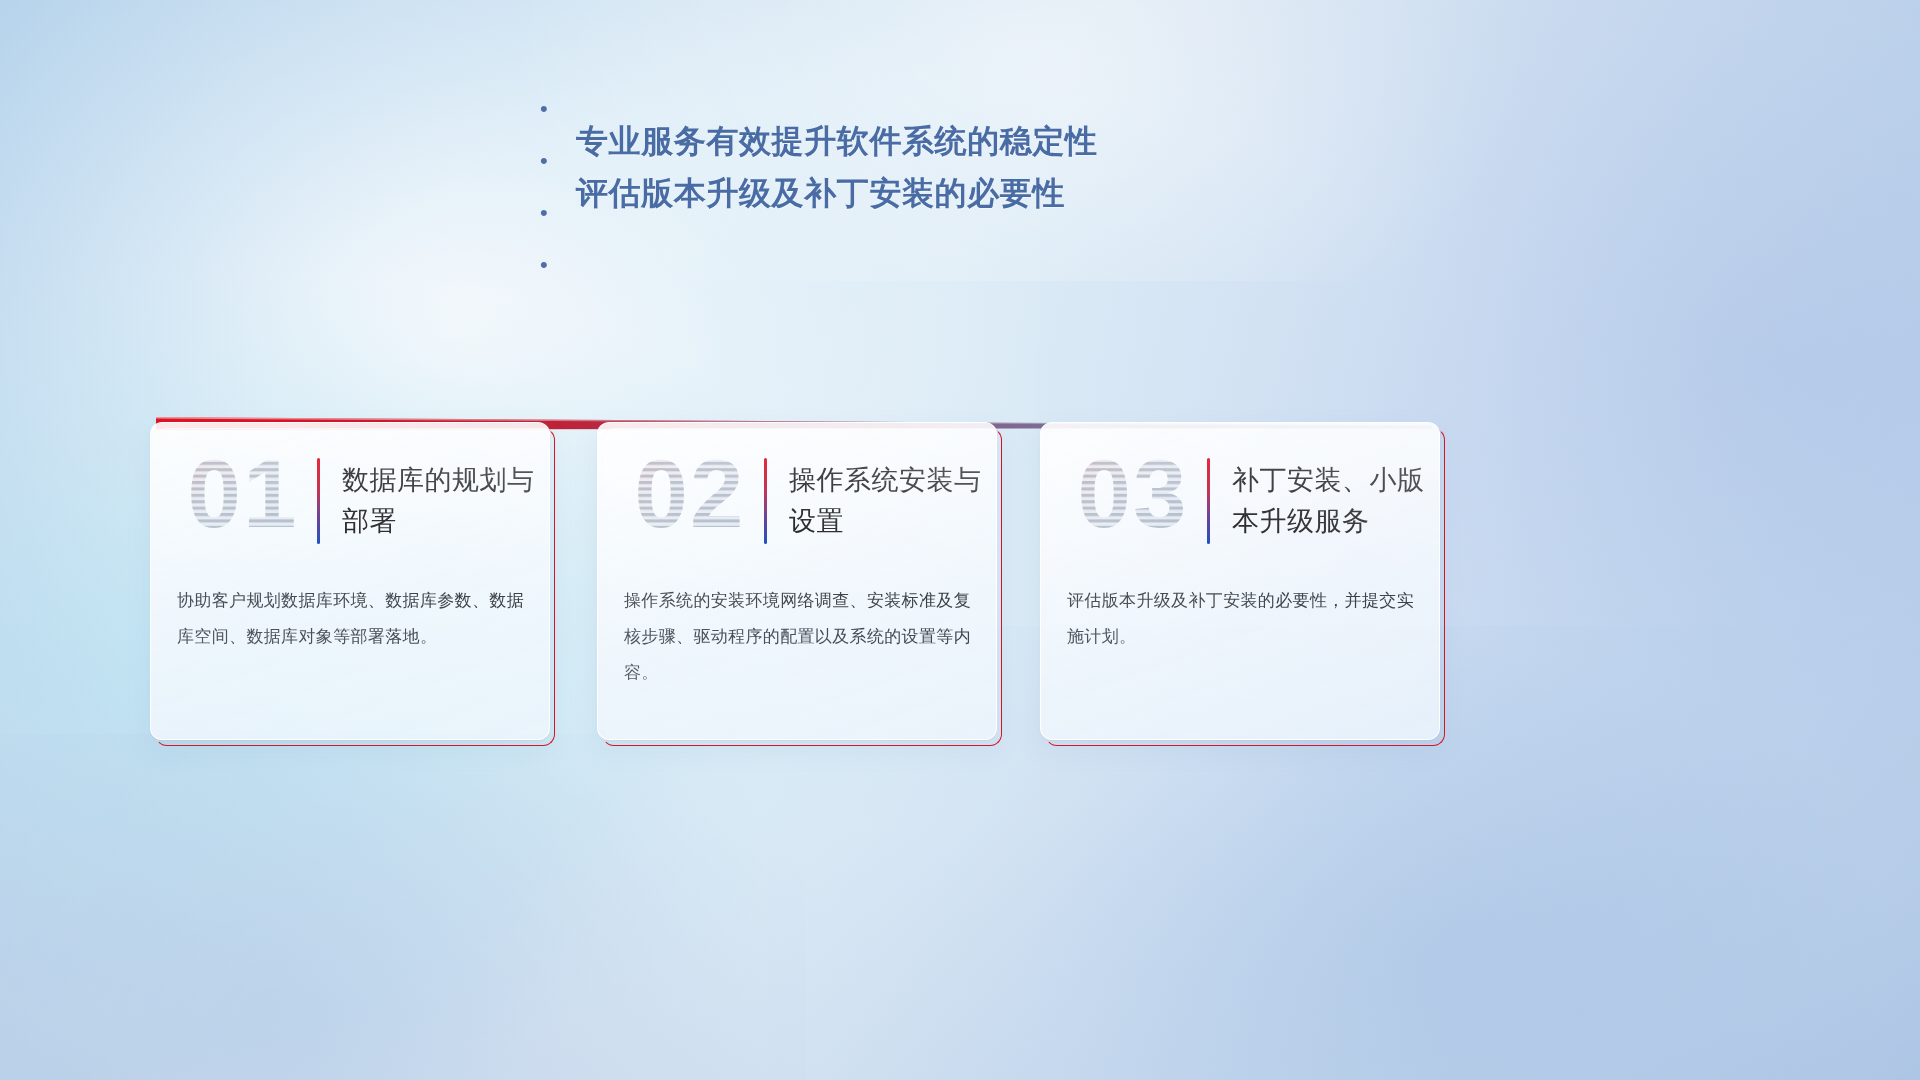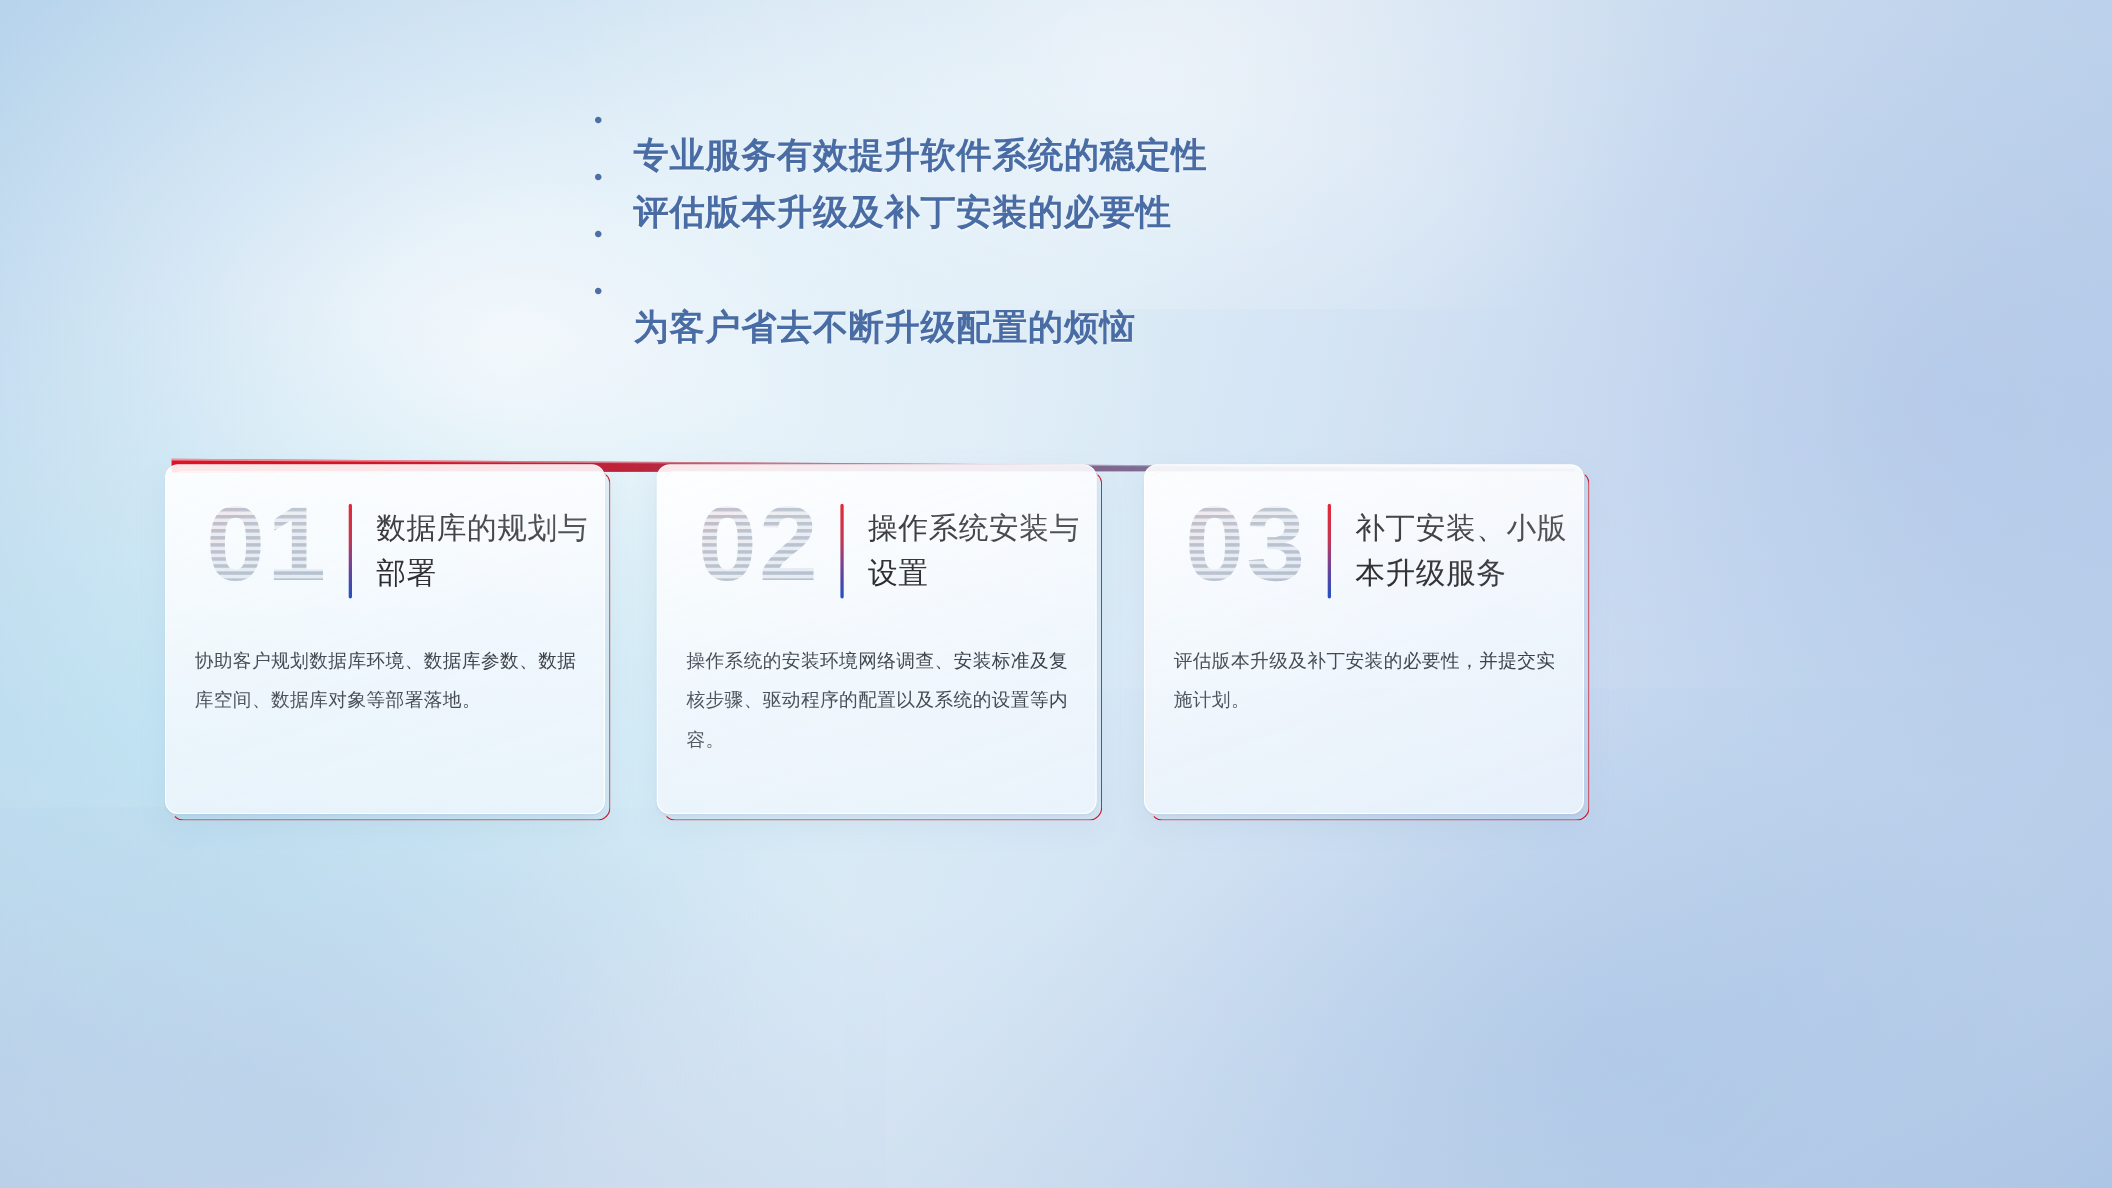--- a/index.html
+++ b/index.html
@@ -182,21 +182,20 @@
   </div>
   <div class="bullet">
     <span class="dot">•</span>
     <span class="btxt">评估版本升级及补丁安装的必要性</span>
   </div>
   <div class="bullet">
     <span class="dot">•</span>
   </div>
   <div class="bullet">
     <span class="dot">•</span>
-    <span class="btxt">为客户省去不断升级配置的烦恼</span>
   </div>
 </div>
 
 <div id="divider">
   <svg width="1280" height="34" viewBox="0 0 1280 34" preserveAspectRatio="none">
     <defs>
       <linearGradient id="dvg" x1="0" y1="0" x2="1" y2="0">
         <stop offset="0" stop-color="#e01324"></stop>
         <stop offset="0.10" stop-color="#d91122"></stop>
         <stop offset="0.32" stop-color="#be2339"></stop>

